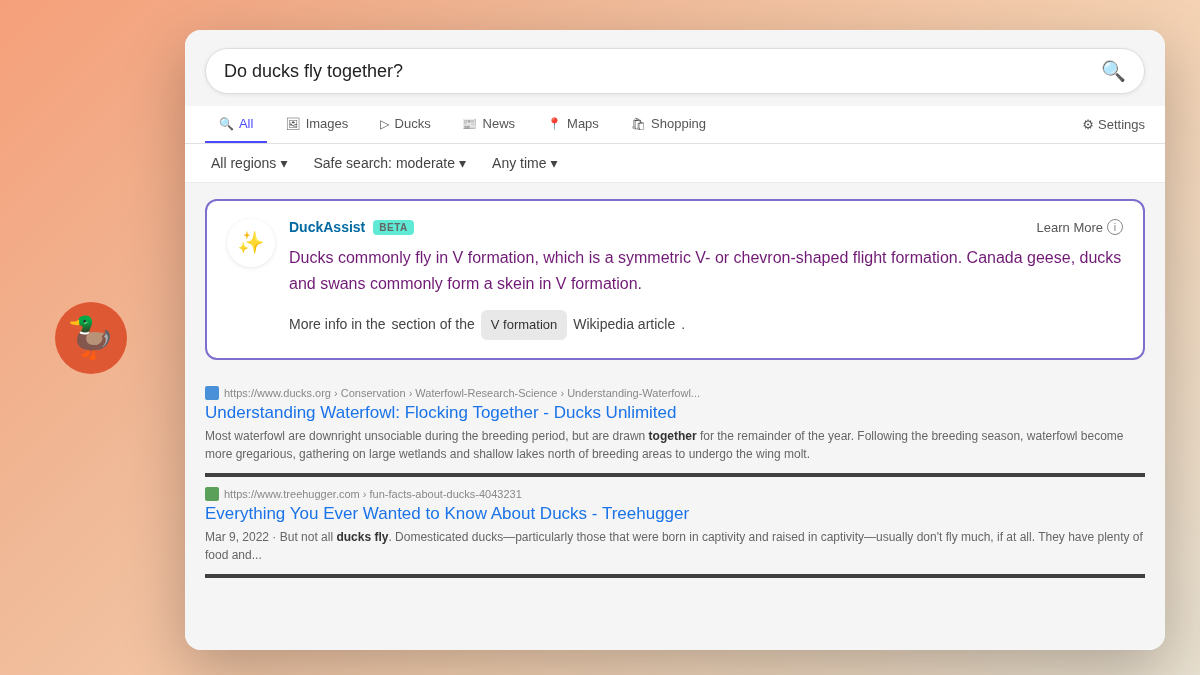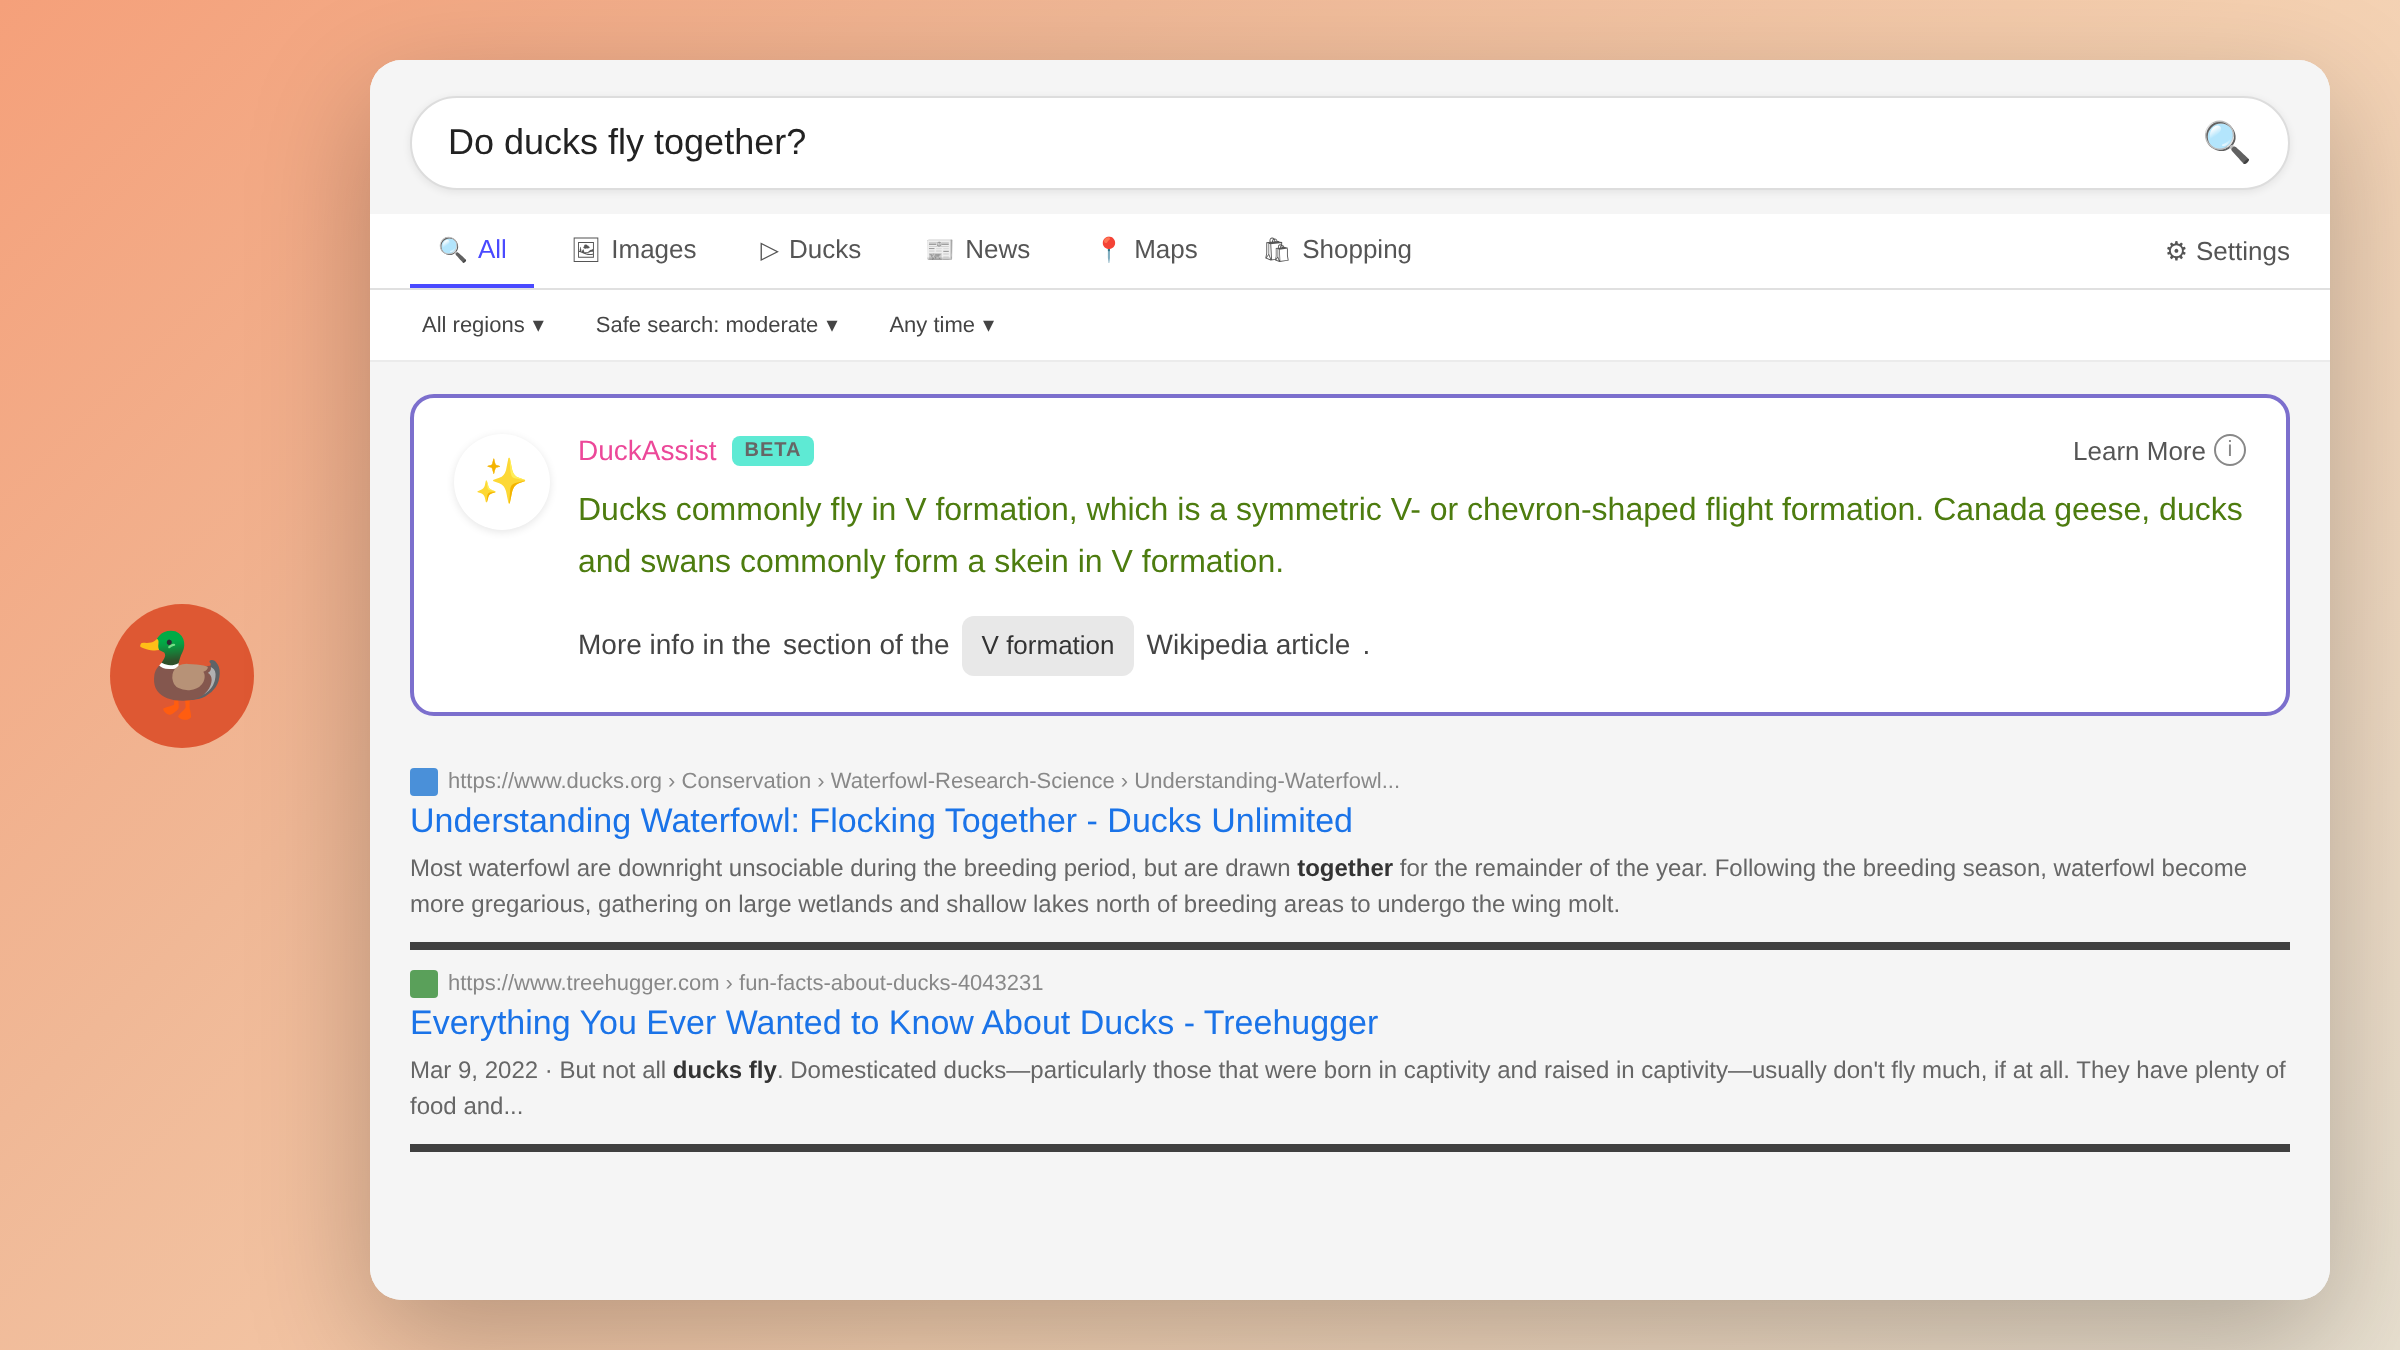--- a/index.html
+++ b/index.html
@@ -102,21 +102,21 @@
     .filter-row {
       background: #fff;
       border-bottom: 1px solid #ebebeb;
       padding: 8px 20px;
       display: flex;
       align-items: center;
       gap: 14px;
     }
 
     .filter-btn {
-      font-size: 11px;
+      font-size: 14px;
       color: #444;
       cursor: pointer;
       display: flex;
       align-items: center;
       gap: 4px;
       padding: 3px 6px;
       border-radius: 4px;
     }
 
     .settings-tab {
@@ -178,22 +178,22 @@
       margin-bottom: 10px;
     }
 
     .duckassist-label {
       display: flex;
       align-items: center;
       gap: 8px;
     }
 
     .duckassist-name {
-      color: #ec4899;
-      font-weight: 400;
+      color: #0369a1;
+      font-weight: 700;
       font-size: 14px;
     }
 
     .beta-badge {
       background: #5eead4;
       color: #666;
       font-size: 10px;
       font-weight: 700;
       padding: 2px 6px;
       border-radius: 4px;
@@ -218,21 +218,21 @@
       align-items: center;
       justify-content: center;
       font-size: 11px;
       color: #888;
       cursor: pointer;
     }
 
     .duckassist-text {
       font-size: 16px;
       line-height: 1.6;
-      color: #4d7c0f;
+      color: #701a75;
       margin-bottom: 14px;
     }
 
     .more-info-line {
       font-size: 14px;
       color: #444;
       display: flex;
       align-items: center;
       flex-wrap: wrap;
       gap: 6px;

